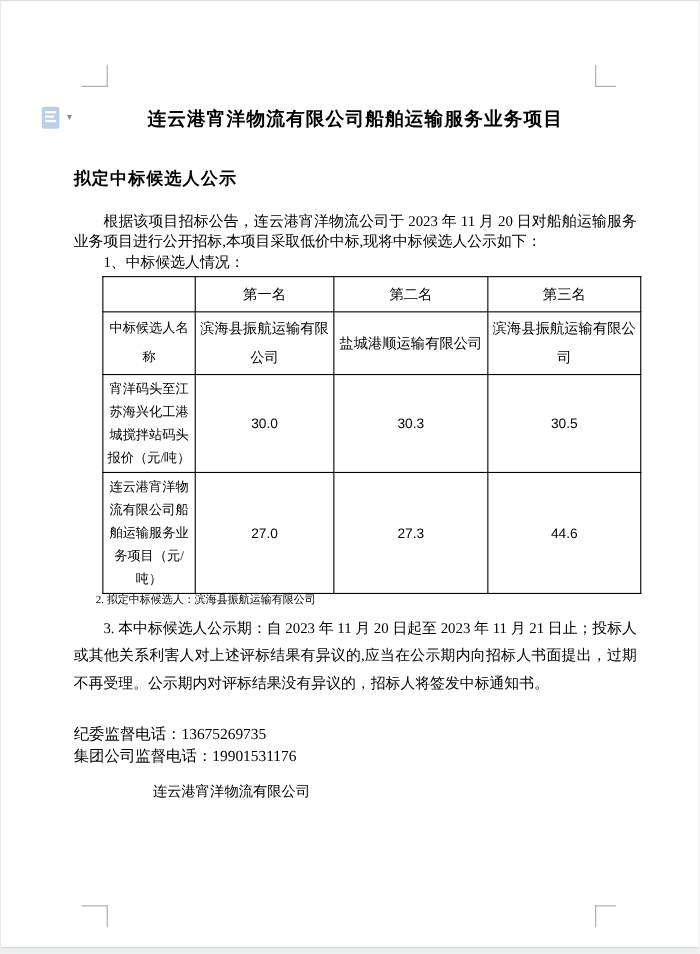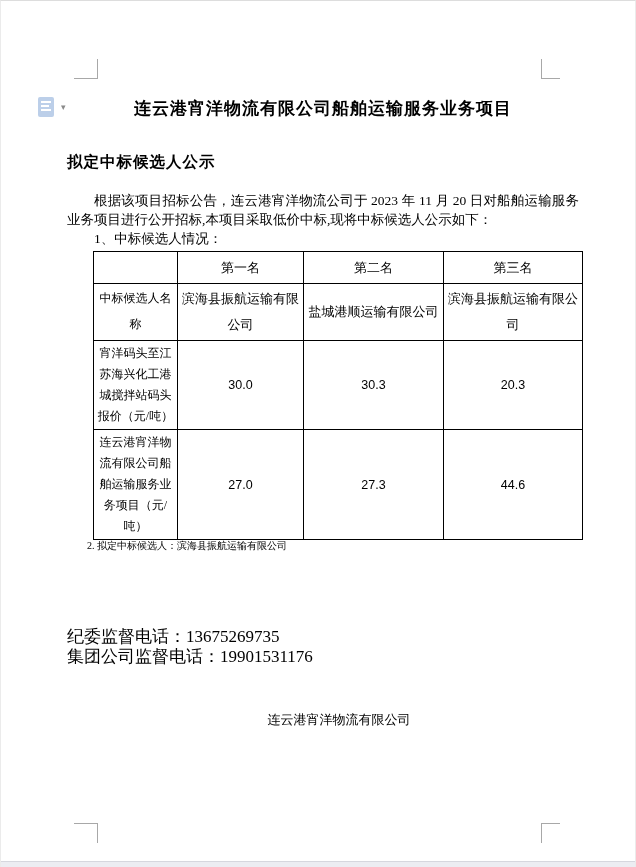--- a/index.html
+++ b/index.html
@@ -69,26 +69,26 @@
 
   .item2 {
     position: absolute; top: 534px; left: 66px; width: 512px;
     font-size: 10px; line-height: 22px; text-indent: 2em;
   }
   .item3 {
     position: absolute; top: 557px; left: 66px; width: 512px;
     font-size: 13.5px; line-height: 25px; text-indent: 2em; text-align: justify;
   }
   .phones {
-    position: absolute; top: 626px; left: 66px; width: 400px;
-    font-size: 17px; line-height: 20px;
+    position: absolute; top: 658px; left: 66px; width: 400px;
+    font-size: 14px; line-height: 20px;
   }
   .signature {
     position: absolute; top: 709px; right: 96px; width: 400px;
-    text-align: center; font-size: 13px; line-height: 19px;
+    text-align: left; font-size: 13px; line-height: 19px;
   }
   .bottom-strip {
     position: absolute; left: 0; right: 0; bottom: 0; height: 6px;
     background: #ecedf2; border-top: 1px solid #d6d7de;
   }
 </style>
 </head>
 <body>
 
 <div class="page">
@@ -128,32 +128,33 @@
       <tr class="r-name">
         <td class="cell-label-center">中标候选人名称</td>
         <td>滨海县振航运输有限公司</td>
         <td>盐城港顺运输有限公司</td>
         <td>滨海县振航运输有限公司</td>
       </tr>
       <tr class="r-price1">
         <td class="cell-label-justify">宵洋码头至江苏海兴化工港城搅拌站码头报价（元/吨）</td>
         <td class="cell-num">30.0</td>
         <td class="cell-num">30.3</td>
-        <td class="cell-num">20.3</td>
+        <td class="cell-num">30.5</td>
       </tr>
       <tr class="r-price2">
         <td class="cell-label-justify">连云港宵洋物流有限公司船舶运输服务业务项目（元/吨）</td>
         <td class="cell-num">27.0</td>
         <td class="cell-num">27.3</td>
         <td class="cell-num">44.6</td>
       </tr>
     </tbody>
   </table>
 
   <div class="item2">2. 拟定中标候选人：滨海县振航运输有限公司</div>
+  <div class="item3">3. 本中标候选人公示期：自 2023 年 11 月 20 日起至 2023 年 11 月 21 日止；投标人或其他关系利害人对上述评标结果有异议的,应当在公示期内向招标人书面提出，过期不再受理。公示期内对评标结果没有异议的，招标人将签发中标通知书。</div>
 
   <div class="phones">
     <div>纪委监督电话：13675269735</div>
     <div>集团公司监督电话：19901531176</div>
   </div>
 
   <div class="signature">
     <div>连云港宵洋物流有限公司</div>
   </div>
 

